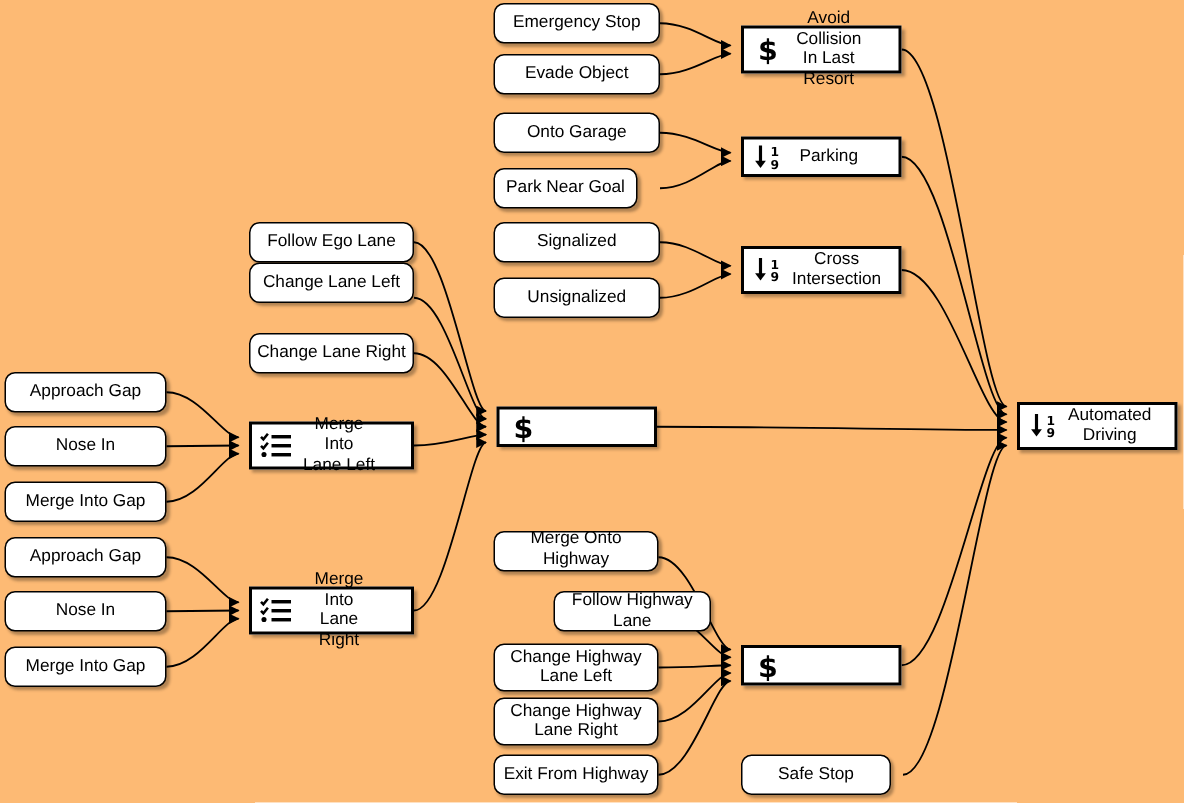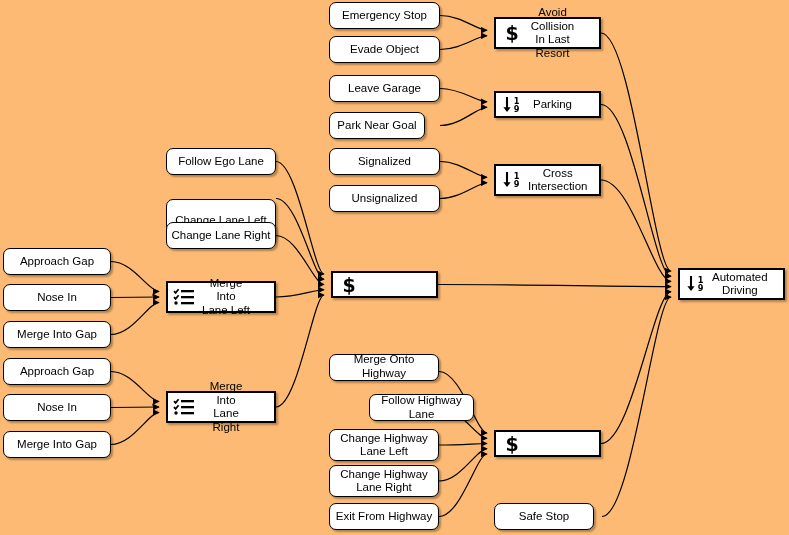--- a/index.html
+++ b/index.html
@@ -117,21 +117,21 @@
       <div class="node task" style="left: 494px; top: 17px; width: 107px; height: 32px;">
         <span class="ico">
           <svg width="16" height="20" viewBox="0 0 16 20" aria-hidden="true">
             <text x="8" y="17" font-family="DejaVu Sans, sans-serif" font-size="19" font-weight="bold" text-anchor="middle" fill="#000">$</text>
           </svg>
         </span>
         <span class="label">Avoid Collision
 In Last Resort</span>
       </div>
       <div class="node leaf" style="left: 329px; top: 75px; width: 111px; height: 27px;">
-        <span class="label">Leave Garage</span>
+        <span class="label">Onto Garage</span>
       </div>
       <div class="node leaf" style="left: 329px; top: 112px; width: 96px; height: 27px;">
         <span class="label">Park Near Goal</span>
       </div>
       <div class="node task" style="left: 494px; top: 91px; width: 107px; height: 27px;">
         <span class="ico">
           <svg width="21" height="20" viewBox="0 0 21 20" aria-hidden="true">
             <path d="M5 2 L5 15" stroke="#000" stroke-width="2.1" fill="none"></path>
             <path d="M1.4 12.2 L5 17 L8.6 12.2 Z" fill="#000"></path>
             <text x="14.5" y="9" font-family="DejaVu Sans, sans-serif" font-size="8.2" font-weight="bold" text-anchor="middle" fill="#000">1</text>
@@ -154,21 +154,21 @@
             <text x="14.5" y="9" font-family="DejaVu Sans, sans-serif" font-size="8.2" font-weight="bold" text-anchor="middle" fill="#000">1</text>
             <text x="14.5" y="17.4" font-family="DejaVu Sans, sans-serif" font-size="8.2" font-weight="bold" text-anchor="middle" fill="#000">9</text>
           </svg>
         </span>
         <span class="label">Cross
 Intersection</span>
       </div>
       <div class="node leaf" style="left: 166px; top: 148px; width: 110px; height: 27px;">
         <span class="label">Follow Ego Lane</span>
       </div>
-      <div class="node leaf" style="left: 166px; top: 199px; width: 110px; height: 44px;">
+      <div class="node leaf" style="left: 166px; top: 175px; width: 110px; height: 27px;">
         <span class="label">Change Lane Left</span>
       </div>
       <div class="node leaf" style="left: 166px; top: 222px; width: 110px; height: 27px;">
         <span class="label">Change Lane Right</span>
       </div>
       <div class="node leaf" style="left: 3px; top: 248px; width: 108px; height: 27px;">
         <span class="label">Approach Gap</span>
       </div>
       <div class="node leaf" style="left: 3px; top: 284px; width: 108px; height: 27px;">
         <span class="label">Nose In</span>

